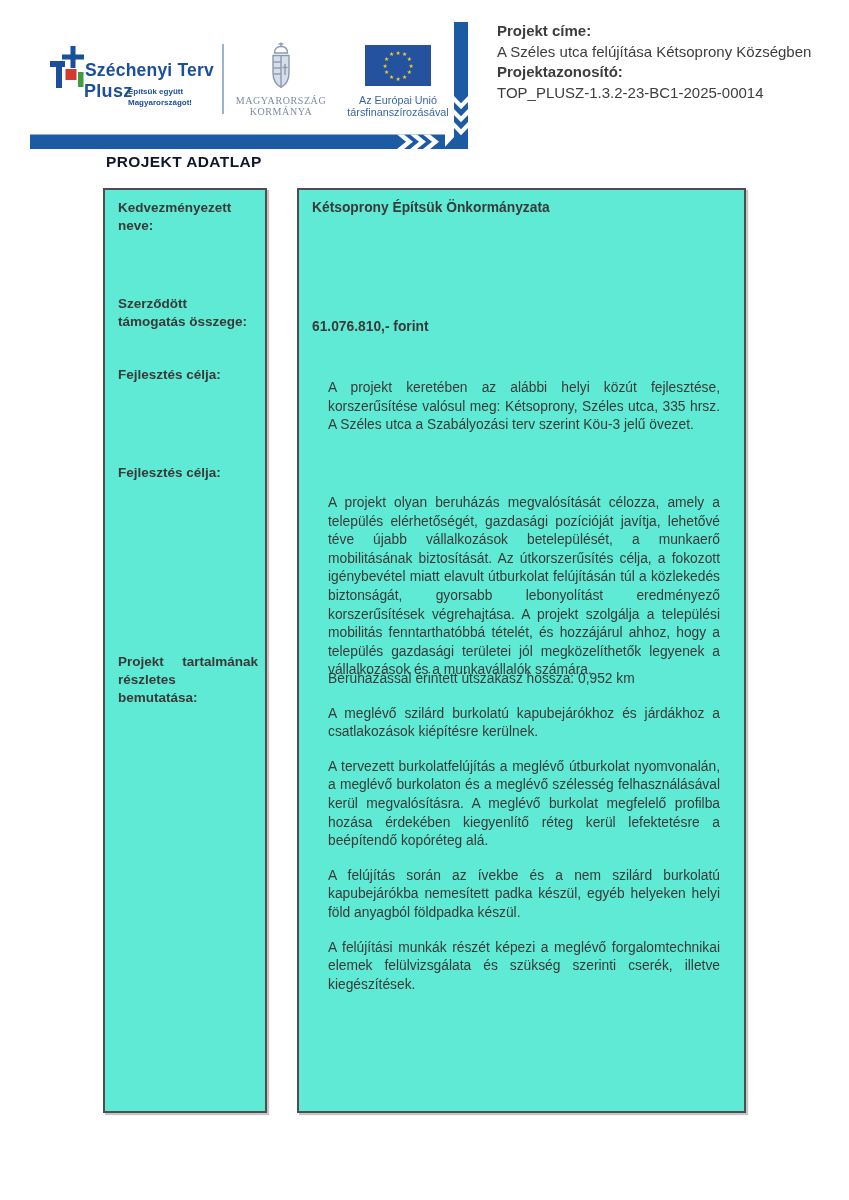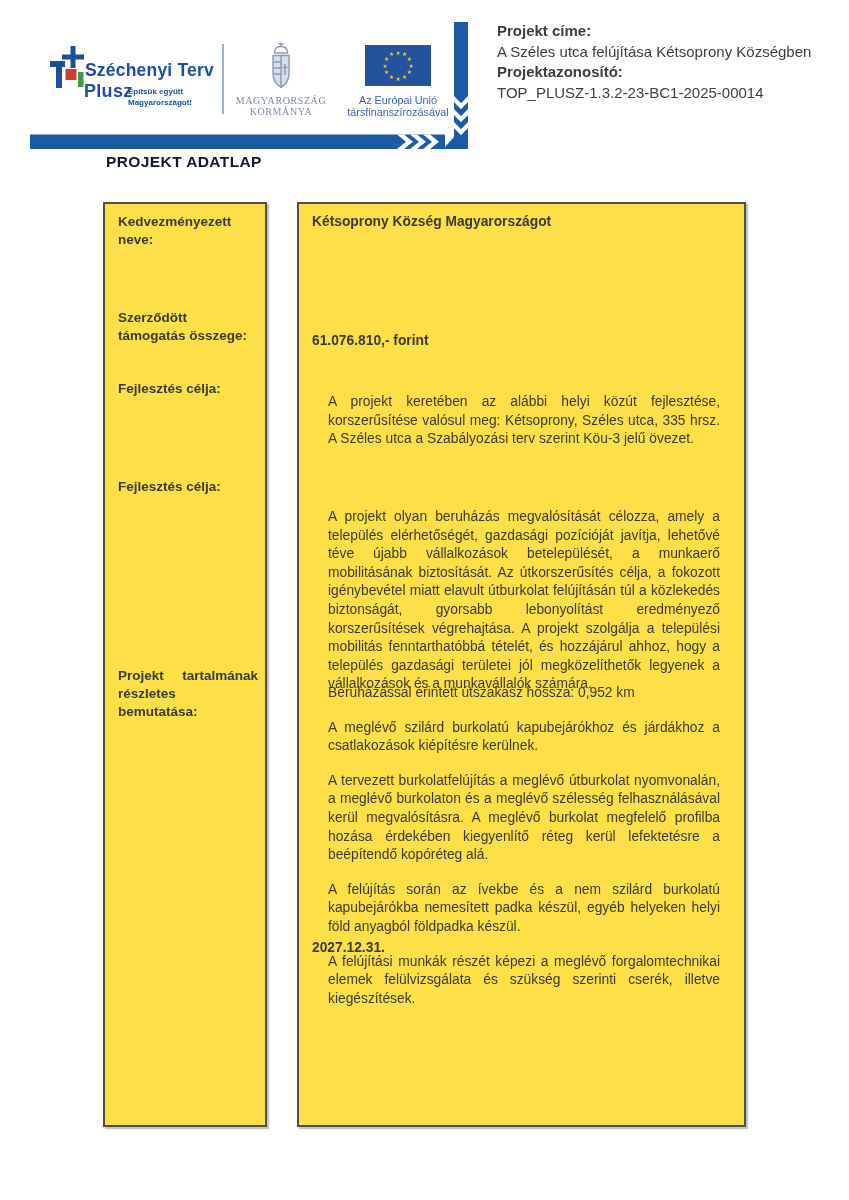--- a/index.html
+++ b/index.html
@@ -31,21 +31,21 @@
   .eu{position:absolute;left:341px;top:45px;width:114px;text-align:center;}
   .eu svg{display:block;margin:0 auto;}
   .eu-caption{margin-top:9px;font-size:10.8px;line-height:11.5px;color:#3a66a5;white-space:nowrap;}
 
   .project-info{position:absolute;left:497px;top:21px;width:345px;font-size:15px;line-height:20.5px;color:#3d3d3d;}
   .pi-bold{font-weight:bold;}
 
   
   .page-heading{position:absolute;left:106px;top:153px;font-size:15.5px;font-weight:bold;letter-spacing:.4px;color:#0f172a;}
 
-  .box{position:absolute;top:202px;height:925px;border:2px solid #4e4e4e;background:#fde047;box-sizing:border-box;
+  .box{position:absolute;top:188px;height:925px;border:2px solid #4e4e4e;background:#5eead4;box-sizing:border-box;
        box-shadow:2px 2px 1px rgba(90,90,90,.35);text-decoration:underline;}
   .box-labels{left:103px;width:164px;}
   .box-values{left:297px;width:449px;}
 
   .lbl{position:absolute;left:13px;width:140px;font-weight:bold;font-size:13.5px;line-height:18px;text-align:justify;color:#3a3a3a;}
   .val{position:absolute;left:13px;width:424px;font-size:13.8px;line-height:18.6px;color:#3a3a3a;}
   .val p{margin:16px;text-align:justify;}
   .bold{font-weight:bold;}
 </style>
 </head>
@@ -149,31 +149,30 @@
 
   <div class="box box-labels">
     <div class="lbl" style="top:9px">Kedvezményezett neve:</div>
     <div class="lbl" style="top:105px">Szerződött támogatás összege:</div>
     <div class="lbl" style="top:176px">Fejlesztés célja:</div>
     <div class="lbl" style="top:274px">Fejlesztés célja:</div>
     <div class="lbl" style="top:463px">Projekt tartalmának részletes bemutatása:</div>
   </div>
 
   <div class="box box-values">
-    <div class="val bold" style="top:9px">Kétsoprony Község Magyarországot</div>
+    <div class="val bold" style="top:9px">Kétsoprony Építsük Önkormányzata</div>
     <div class="val bold" style="top:128px">61.076.810,- forint</div>
     <div class="val" style="top:173px">
       <p>A projekt keretében az alábbi helyi közút fejlesztése, korszerűsítése valósul meg: Kétsoprony, Széles utca, 335 hrsz. A Széles utca a Szabályozási terv szerint Köu-3 jelű övezet.</p>
     </div>
     <div class="val" style="top:288px">
       <p>A projekt olyan beruházás megvalósítását célozza, amely a település elérhetőségét, gazdasági pozícióját javítja, lehetővé téve újabb vállalkozások betelepülését, a munkaerő mobilitásának biztosítását. Az útkorszerűsítés célja, a fokozott igénybevétel miatt elavult útburkolat felújításán túl a közlekedés biztonságát, gyorsabb lebonyolítást eredményező korszerűsítések végrehajtása. A projekt szolgálja a települési mobilitás fenntarthatóbbá tételét, és hozzájárul ahhoz, hogy a település gazdasági területei jól megközelíthetők legyenek a vállalkozások és a munkavállalók számára.</p>
     </div>
     <div class="val" style="top:464px">
       <p>Beruházással érintett útszakasz hossza: 0,952 km</p>
       <p>A meglévő szilárd burkolatú kapubejárókhoz és járdákhoz a csatlakozások kiépítésre kerülnek.</p>
       <p>A tervezett burkolatfelújítás a meglévő útburkolat nyomvonalán, a meglévő burkolaton és a meglévő szélesség felhasználásával kerül megvalósításra. A meglévő burkolat megfelelő profilba hozása érdekében kiegyenlítő réteg kerül lefektetésre a beépítendő kopóréteg alá.</p>
       <p>A felújítás során az ívekbe és a nem szilárd burkolatú kapubejárókba nemesített padka készül, egyéb helyeken helyi föld anyagból földpadka készül.</p>
       <p>A felújítási munkák részét képezi a meglévő forgalomtechnikai elemek felülvizsgálata és szükség szerinti cserék, illetve kiegészítések.</p>
     </div>
-    <div class="val bold" style="top:735px">2027.12.31.</div>
   </div>
 
 </div>
 
 </body></html>

